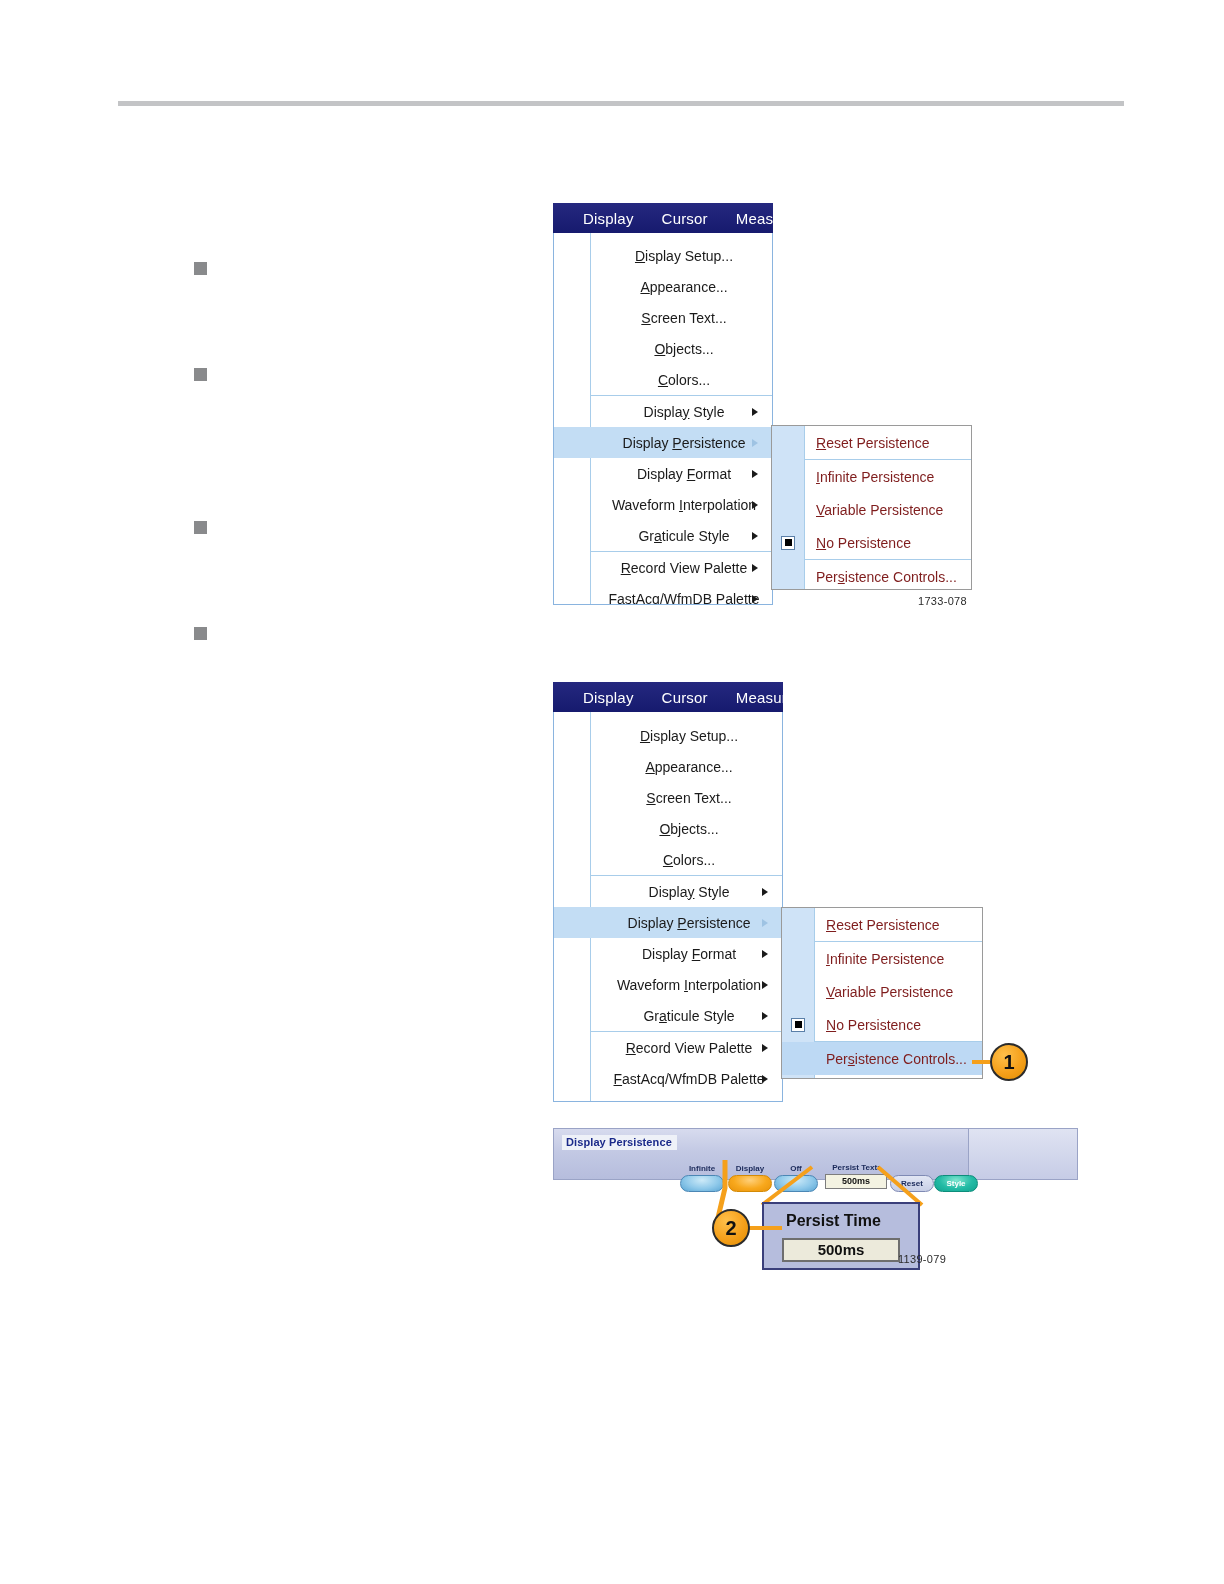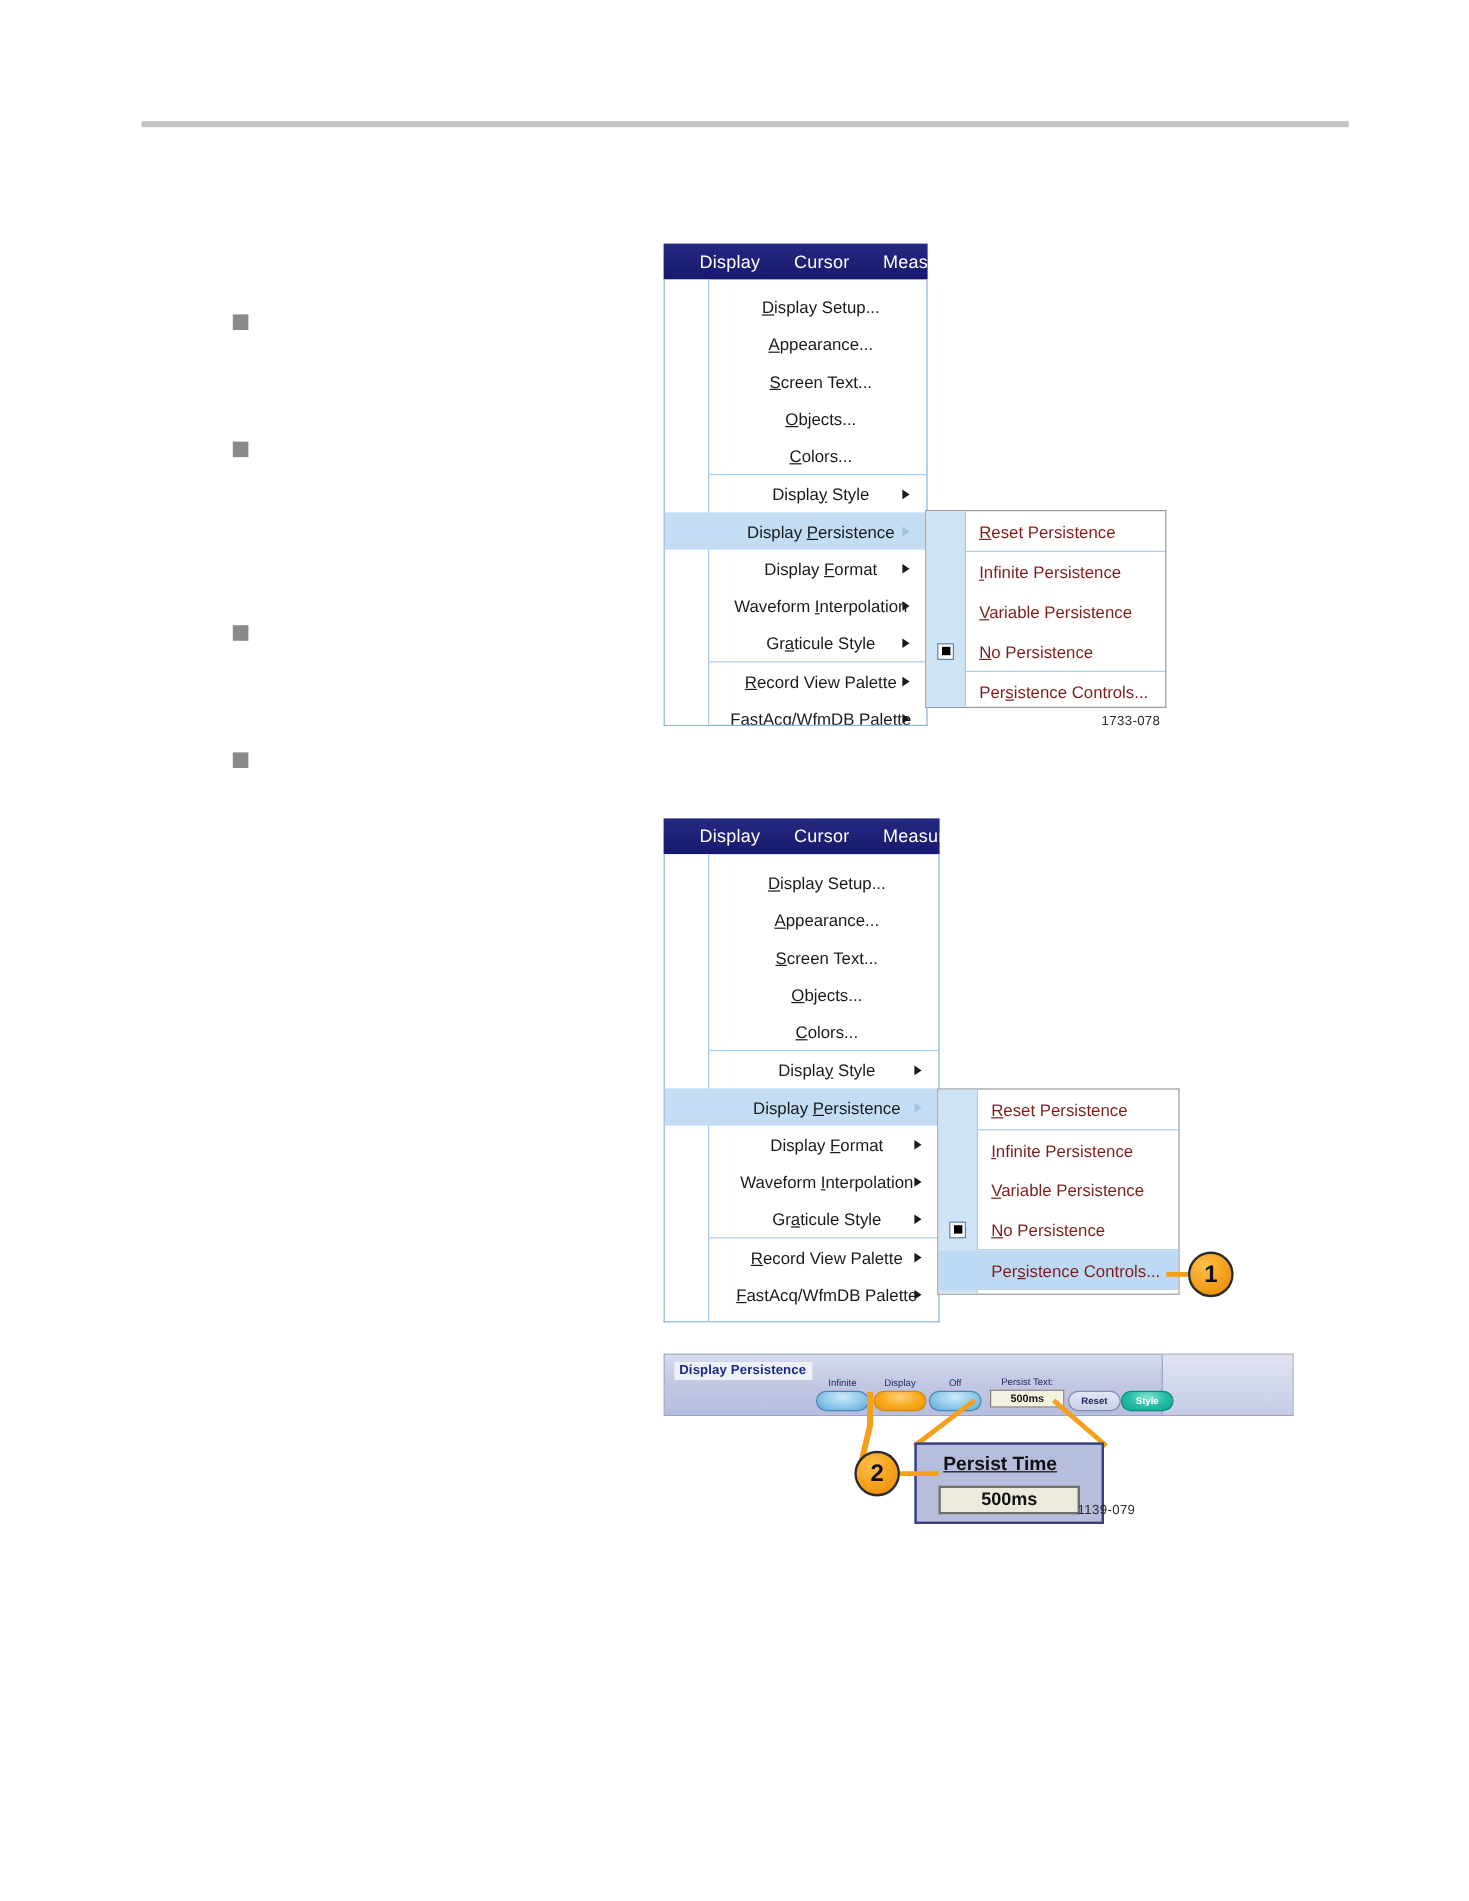--- a/index.html
+++ b/index.html
@@ -222,23 +222,24 @@
     border-left: 1px solid #9aa3c6;
     background: linear-gradient(to bottom, #dfe3f2 0%, #c6ccE6 100%);
   }
   .ctl {
     position: absolute;
     text-align: center;
   }
   .ctl .lbl {
     font-size: 8px;
     color: #1b2a5a;
-    font-weight: normal;
+    font-weight: bold;
     margin-bottom: 2px;
     white-space: nowrap;
+    margin-top: 16px;
   }
   .pill {
     width: 44px;
     height: 17px;
     border-radius: 10px;
     background: radial-gradient(ellipse at 50% 28%, #cdeaf8 0%, #8fc9ea 55%, #5ba6d4 100%);
     border: 1px solid #4b87b5;
     box-sizing: border-box;
     margin: 0 auto;
   }
@@ -282,21 +283,20 @@
     border: 2px solid #3a3f7a;
     box-sizing: border-box;
   }
   .magbox .mtitle {
     position: absolute;
     left: 26px;
     top: 40px;
     font-size: 16px;
     font-weight: bold;
     color: #111111;
-    text-decoration: underline;
   }
   .magbox .mreadout {
     position: absolute;
     left: 20px;
     top: 66px;
     width: 118px;
     height: 24px;
     background: #eceadb;
     border: 2px solid #6e6e6e;
     box-sizing: border-box;

